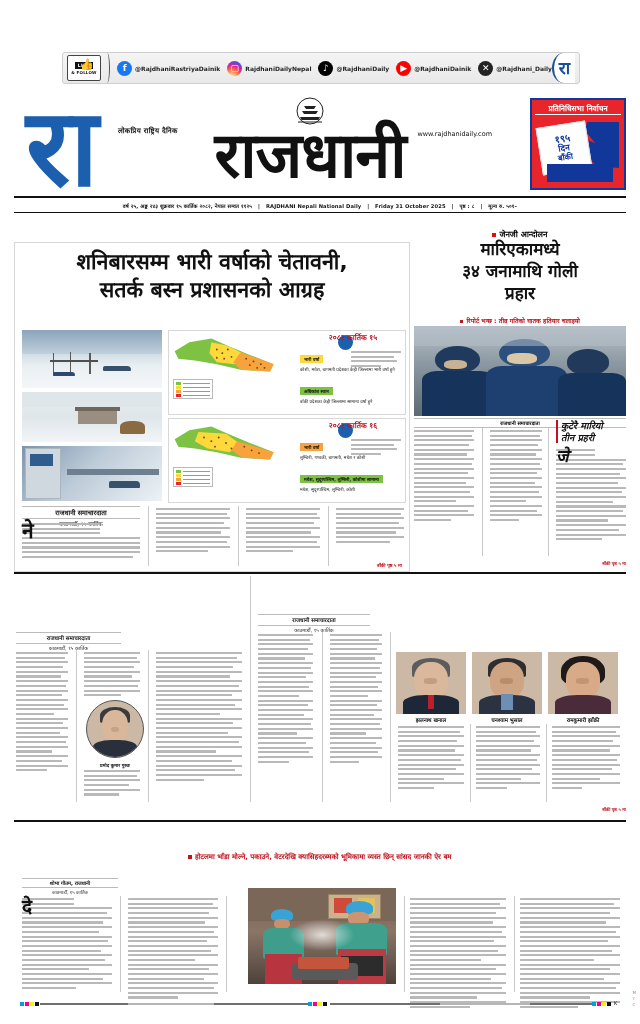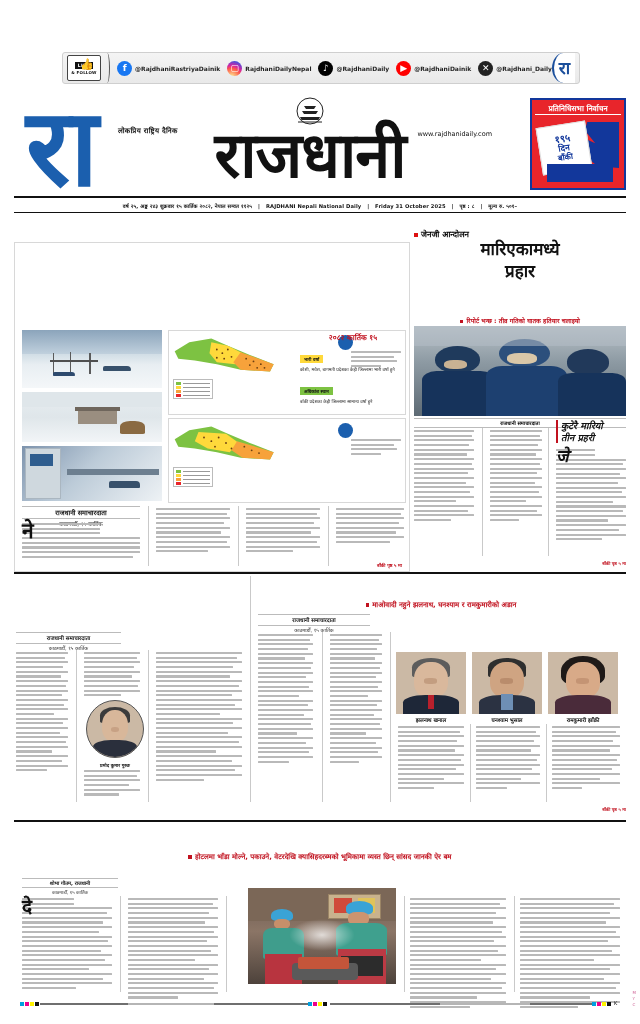--- a/index.html
+++ b/index.html
@@ -240,20 +240,24 @@
       <span>पृष्ठ : ८</span>
       <span>|</span>
       <span>मूल्य रु. ५०१–</span>
     </div>
   </div>
   <div class="rule-thin" style="top:212px;"></div>
 
 
   <div style="position:absolute;left:14px;top:242px;width:396px;border:1px solid #d8d8d8;height:330px;"></div>
 
+  <div class="lead-head" style="position:absolute;left:18px;top:248px;width:388px;font-size:21.5px;line-height:1.28;">
+    <div>शनिबारसम्म भारी वर्षाको चेतावनी,</div>
+    <div>सतर्क बस्न प्रशासनको आग्रह</div>
+  </div>
 
   <div class="photo snow1" style="left:22px;top:330px;width:140px;height:58px;">
     <div style="position:absolute;left:0;top:0;width:100%;height:42%;background:linear-gradient(#8ba4bb,#c0d0dd);"></div>
     <div class="pole" style="left:22%;top:40%;height:38%;"></div>
     <div class="pole" style="left:34%;top:38%;height:40%;"></div>
     <div class="pole" style="left:48%;top:40%;height:36%;"></div>
     <div style="position:absolute;left:20%;top:52%;width:34%;height:1.5px;background:#4f4f4f;"></div>
     <div class="car" style="left:58%;top:62%;width:20%;height:9%;"></div>
     <div class="car" style="left:22%;top:72%;width:16%;height:8%;background:#2d4a6e;"></div>
   </div>
@@ -361,20 +365,27 @@
     </div>
     <div class="gov-seal" style="right:52px;top:4px;"></div>
     <div style="position:absolute;right:4px;top:20px;width:50px;">
       <div class="ln" style="width:100%"></div>
         <div class="ln" style="width:86%"></div>
       <div class="ln" style="width:92%"></div>
         <div class="ln" style="width:60%"></div>
     </div>
   </div>
 
+  <div style="position:absolute;left:300px;top:420px;width:106px;">
+    <div class="info-title">२०८२ कार्तिक १६</div>
+    <div style="margin-top:4px;"><span class="tag-orange">भारी वर्षा</span></div>
+    <div style="font-size:4.4px;color:#222;line-height:1.5;margin-top:2px;">लुम्बिनी, गण्डकी, बागमती, मधेश र कोशी</div>
+    <div style="margin-top:4px;"><span class="tag-green">मधेश, सुदूरपश्चिम, लुम्बिनी, कोशीमा सामान्य</span></div>
+    <div style="font-size:4.4px;color:#222;line-height:1.5;margin-top:2px;">मधेश, सुदूरपश्चिम, लुम्बिनी, कोशी</div>
+  </div>
 
   <div style="position:absolute;left:22px;top:506px;width:118px;">
     <div class="byline">राजधानी समाचारदाता</div>
     <div class="dateplace">काठमाडौँ, १५ कार्तिक</div>
   </div>
 
   <div class="txtcol" style="left:22px;top:523px;width:118px;">
     <div class="dropcap">ने</div>
     <div class="ln" style="width:66%"></div>
       <div class="ln" style="width:66%"></div>
@@ -417,25 +428,26 @@
       <div class="ln" style="width:96%"></div>
     <div class="ln" style="width:100%"></div>
       <div class="ln" style="width:92%"></div>
     <div class="ln" style="width:100%"></div>
       <div class="ln" style="width:88%"></div>
     <div class="ln" style="width:100%"></div>
       <div class="ln" style="width:80%"></div>
   </div>
   <div style="position:absolute;right:238px;top:562px;font-size:4.6px;color:#c1121f;font-weight:bold;">बाँकी पृष्ठ ५ मा</div>
 
-  <div style="position:absolute;left:414px;top:228px;font-size:8px;font-weight:bold;width:212px;">
+  <div style="position:absolute;left:414px;top:228px;font-size:8px;font-weight:bold;width:212px;text-align:center;">
     <span class="sq" style="display:inline-block;width:4px;height:4px;background:#d11;margin-right:3px;vertical-align:middle;"></span><span>जेनजी आन्दोलन</span>
   </div>
   <div class="lead-head" style="position:absolute;left:414px;top:238px;width:212px;font-size:17px;line-height:1.3;">
     <div>मारिएकामध्ये</div>
+    <div>३४ जनामाथि गोली</div>
     <div>प्रहार</div>
   </div>
   <div class="subhead" style="position:absolute;left:414px;top:316px;width:212px;font-size:6.3px;">
     <span class="sq"></span><span>रिपोर्ट भन्छ : तीव्र गतिको घातक हतियार चलाइयो</span>
   </div>
 
   <div class="photo riot" style="left:414px;top:326px;width:212px;height:90px;">
     <div class="helmet" style="left:10%;top:22%;width:21%;height:30%;background:#1f3a5c;"></div>
     <div class="vest" style="left:4%;top:50%;width:34%;height:50%;background:#16335b;"></div>
     <div class="helmet" style="left:40%;top:14%;width:24%;height:32%;background:#2c4f7c;"></div>
@@ -619,23 +631,20 @@
       <div class="ln" style="width:70%"></div>
     <div class="ln" style="width:100%"></div>
       <div class="ln" style="width:88%"></div>
     <div class="ln" style="width:100%"></div>
       <div class="ln" style="width:92%"></div>
     <div class="ln" style="width:100%"></div>
       <div class="ln" style="width:56%"></div>
   </div>
   <div class="vline" style="left:250px;top:576px;height:226px;"></div>
 
-  <div class="subhead" style="position:absolute;left:256px;top:600px;width:370px;font-size:7px;">
-    <span class="sq"></span><span>माओवादी नहुने झलनाथ, घनश्याम र रामकुमारीको अडान</span>
-  </div>
 
   <div style="position:absolute;left:258px;top:614px;width:112px;">
     <div class="byline" style="font-size:5.5px;">राजधानी समाचारदाता</div>
     <div class="dateplace" style="font-size:5px;">काठमाडौँ, १५ कार्तिक</div>
   </div>
 
   <div class="txtcol" style="left:258px;top:634px;width:55px;">
     <div class="ln" style="width:100%"></div>
       <div class="ln" style="width:94%"></div>
     <div class="ln" style="width:100%"></div>

